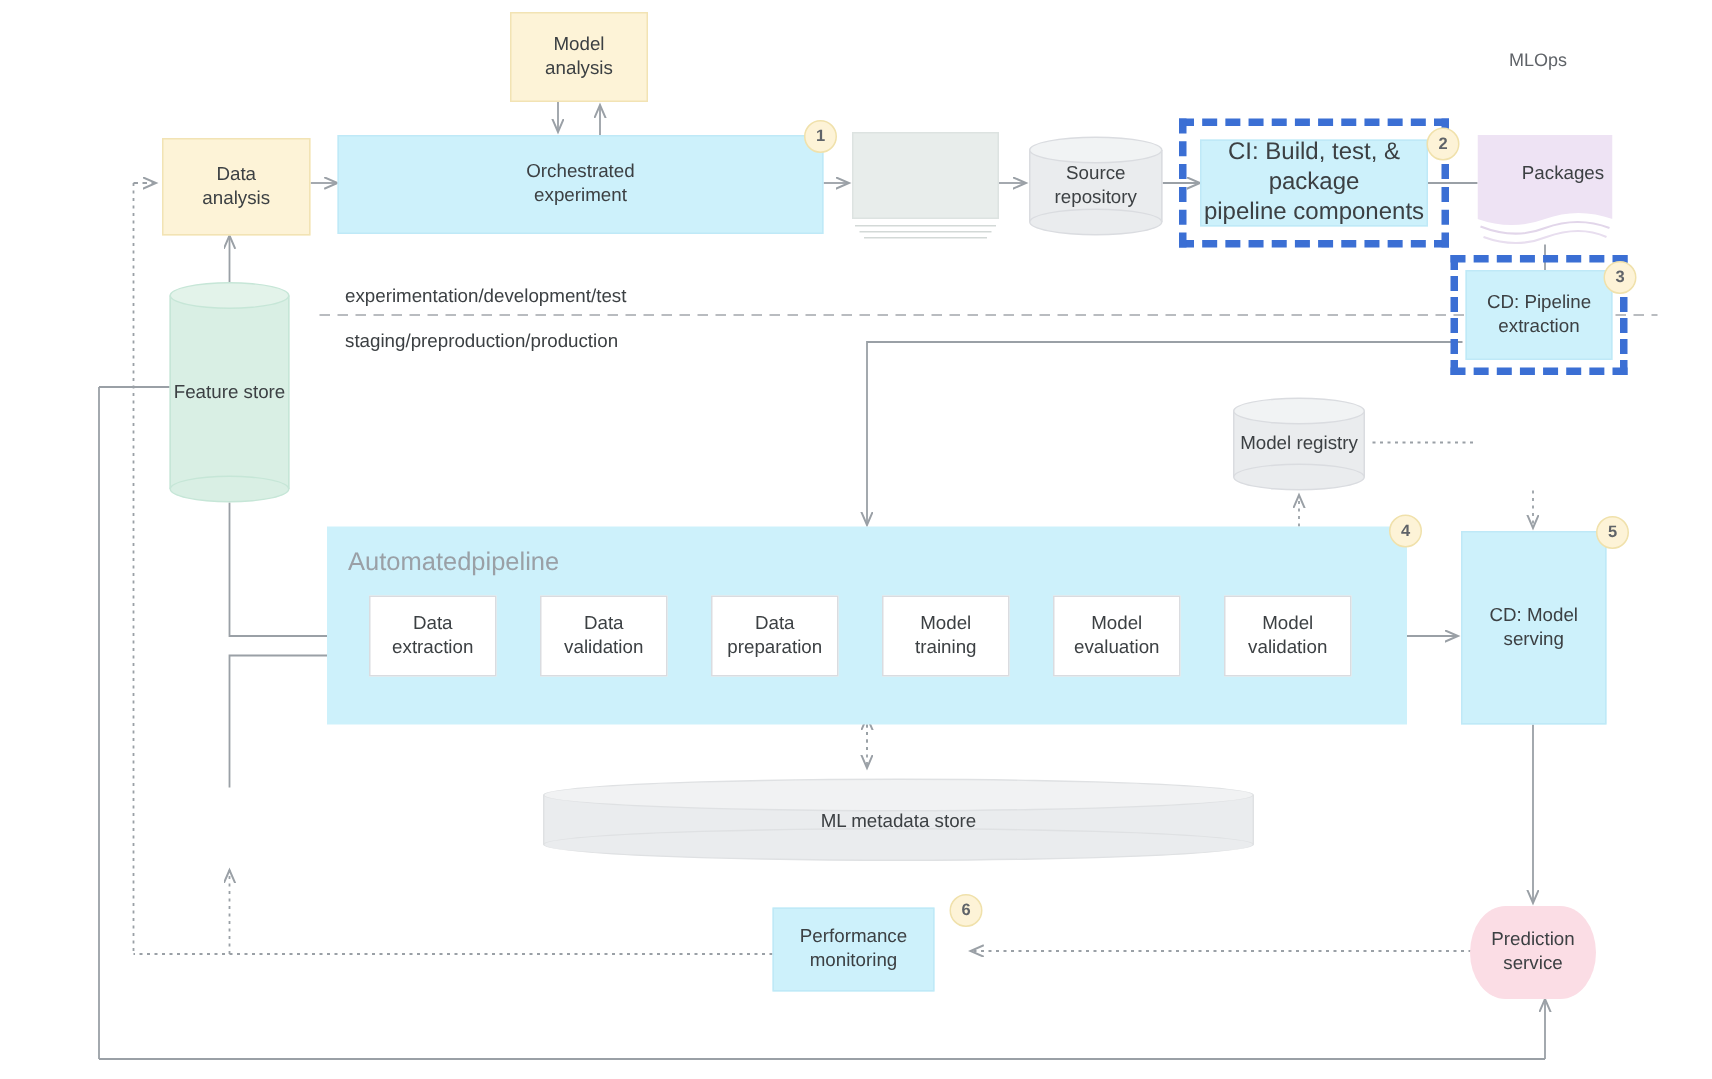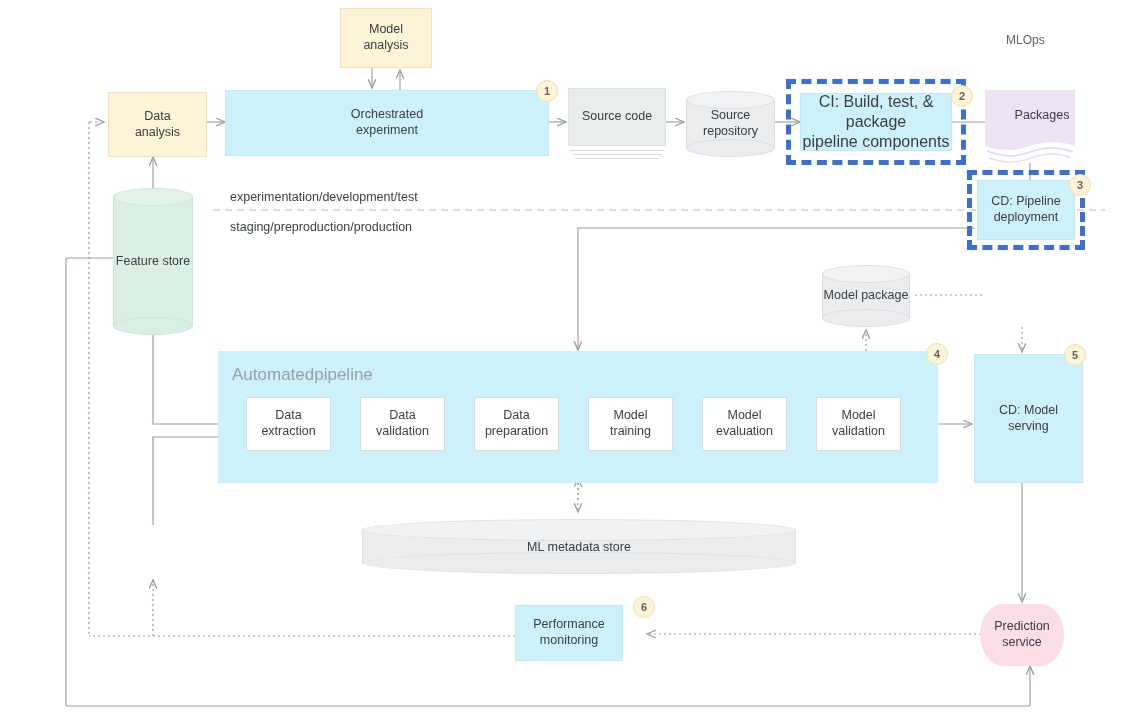--- a/index.html
+++ b/index.html
@@ -176,22 +176,20 @@
   </div>
   <div class="badge" style="left:536px;top:80px;">
     <span>1</span>
   </div>
 
   <div class="docstack" style="left:568px;top:88px;width:98px;height:72px;">
     <div class="sheet"></div>
     <div class="ln" style="left:2px;right:2px;bottom:9px;"></div>
     <div class="ln" style="left:5px;right:5px;bottom:5px;"></div>
     <div class="ln" style="left:8px;right:8px;bottom:1px;"></div>
-    <div class="cap">Source
-code</div>
   </div>
 
   <div class="cyl" style="left:686px;top:91px;width:89px;height:66px;">
     <div class="body"></div>
     <div class="bot"></div>
     <div class="top"></div>
     <div class="cap">Source
 repository</div>
   </div>
 
@@ -207,21 +205,21 @@
     <svg width="90" height="76" viewBox="0 0 90 76">
       <path d="M0,0 H90 V56 Q67,48 45,56 Q23,64 0,56 Z" fill="#eee3f4"></path>
       <path d="M2,61 Q25,70 45,62 Q67,54 88,62" fill="none" stroke="#e2d6ea" stroke-width="1.4"></path>
       <path d="M4,68 Q26,76 46,68 Q68,60 86,68" fill="none" stroke="#e8deef" stroke-width="1.4"></path>
     </svg>
     <div class="cap" style="bottom:24px;">Packages</div>
   </div>
 
   <div class="node rect cyan" style="left:977px;top:180px;width:98px;height:60px;">
     <span>CD: Pipeline
-deployment</span>
+extraction</span>
   </div>
   <div class="badge" style="left:1069px;top:174px;">
     <span>3</span>
   </div>
 
   <div class="freetext" style="left:230px;top:190px;">experimentation/development/test</div>
   <div class="freetext" style="left:230px;top:220px;">staging/preproduction/production</div>
 
   <div class="mlops-label" style="left:1006px;top:33px;">MLOps</div>
 
@@ -263,33 +261,33 @@
   <div class="node rect white" style="left:816px;top:397px;width:85px;height:54px;">
     <span>Model
 validation</span>
   </div>
 
   <div class="cyl" style="left:822px;top:265px;width:88px;height:62px;">
     <div class="body"></div>
     <div class="bot"></div>
     <div class="top"></div>
     <div class="cap">Model
-package</div>
-  </div>
-
-
-  <div class="node rect cyan" style="left:974px;top:354px;width:109px;height:129px;">
+registry</div>
+  </div>
+
+
+  <div class="node rect cyan" style="left:974px;top:354px;width:97px;height:129px;">
     <span>CD: Model
 serving</span>
   </div>
   <div class="badge" style="left:1064px;top:344px;">
     <span>5</span>
   </div>
 
-  <div class="flatcyl" style="left:362px;top:519px;width:434px;height:55px;">
+  <div class="flatcyl" style="left:362px;top:519px;width:434px;height:55px;padding-left:40px;">
     <div class="body"></div>
     <div class="bot"></div>
     <div class="top"></div>
     <div class="cap">ML metadata store</div>
   </div>
 
   <div class="node rect cyan" style="left:515px;top:605px;width:108px;height:56px;">
     <span>Performance
 monitoring</span>
   </div>

